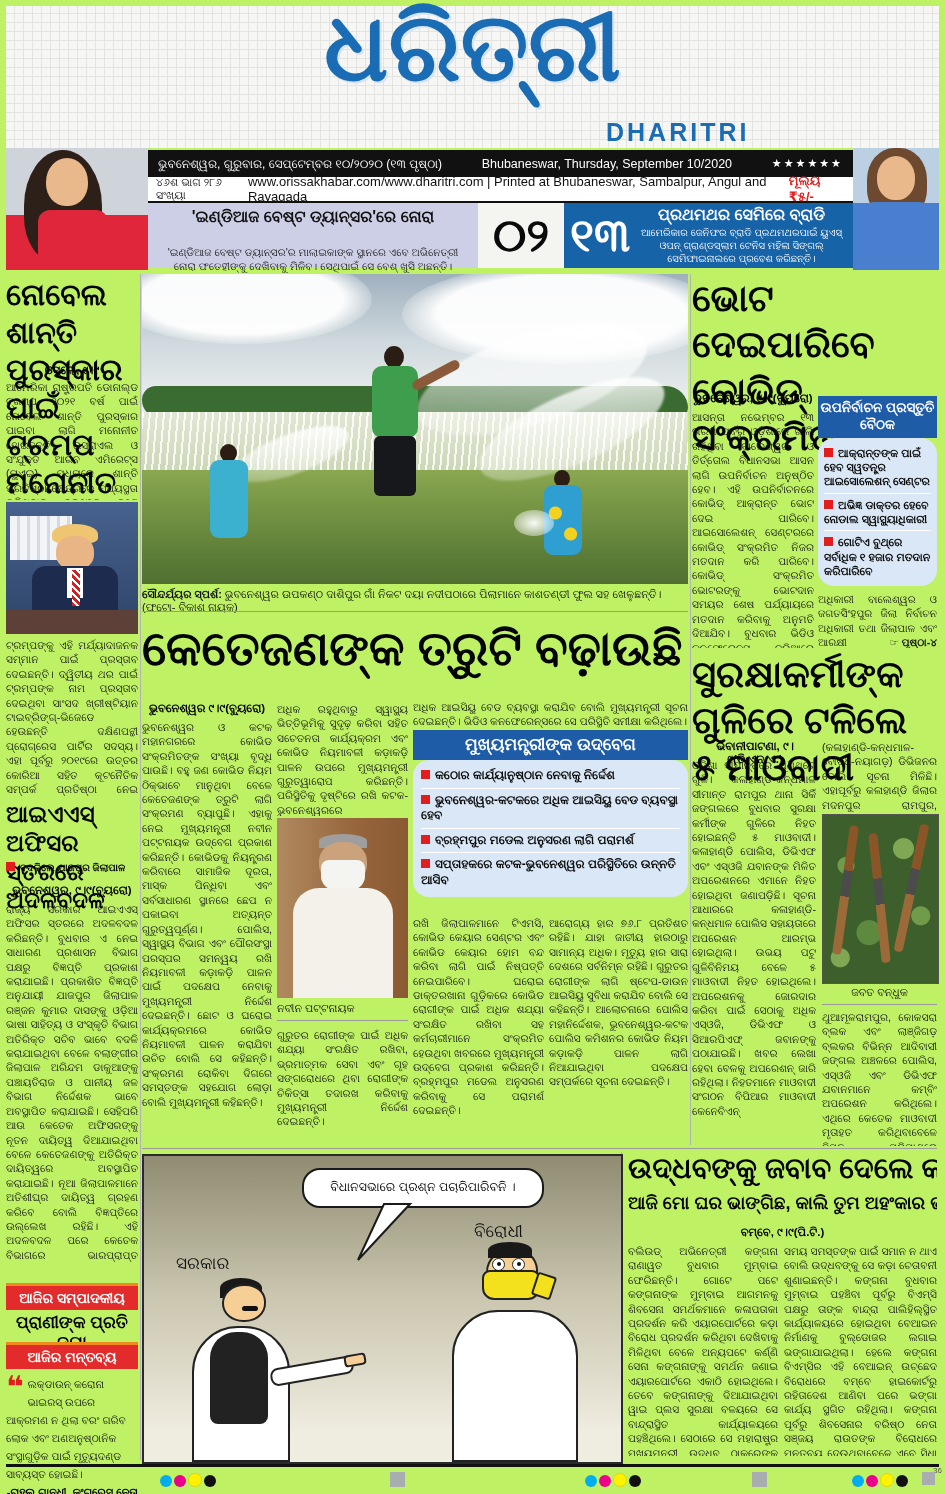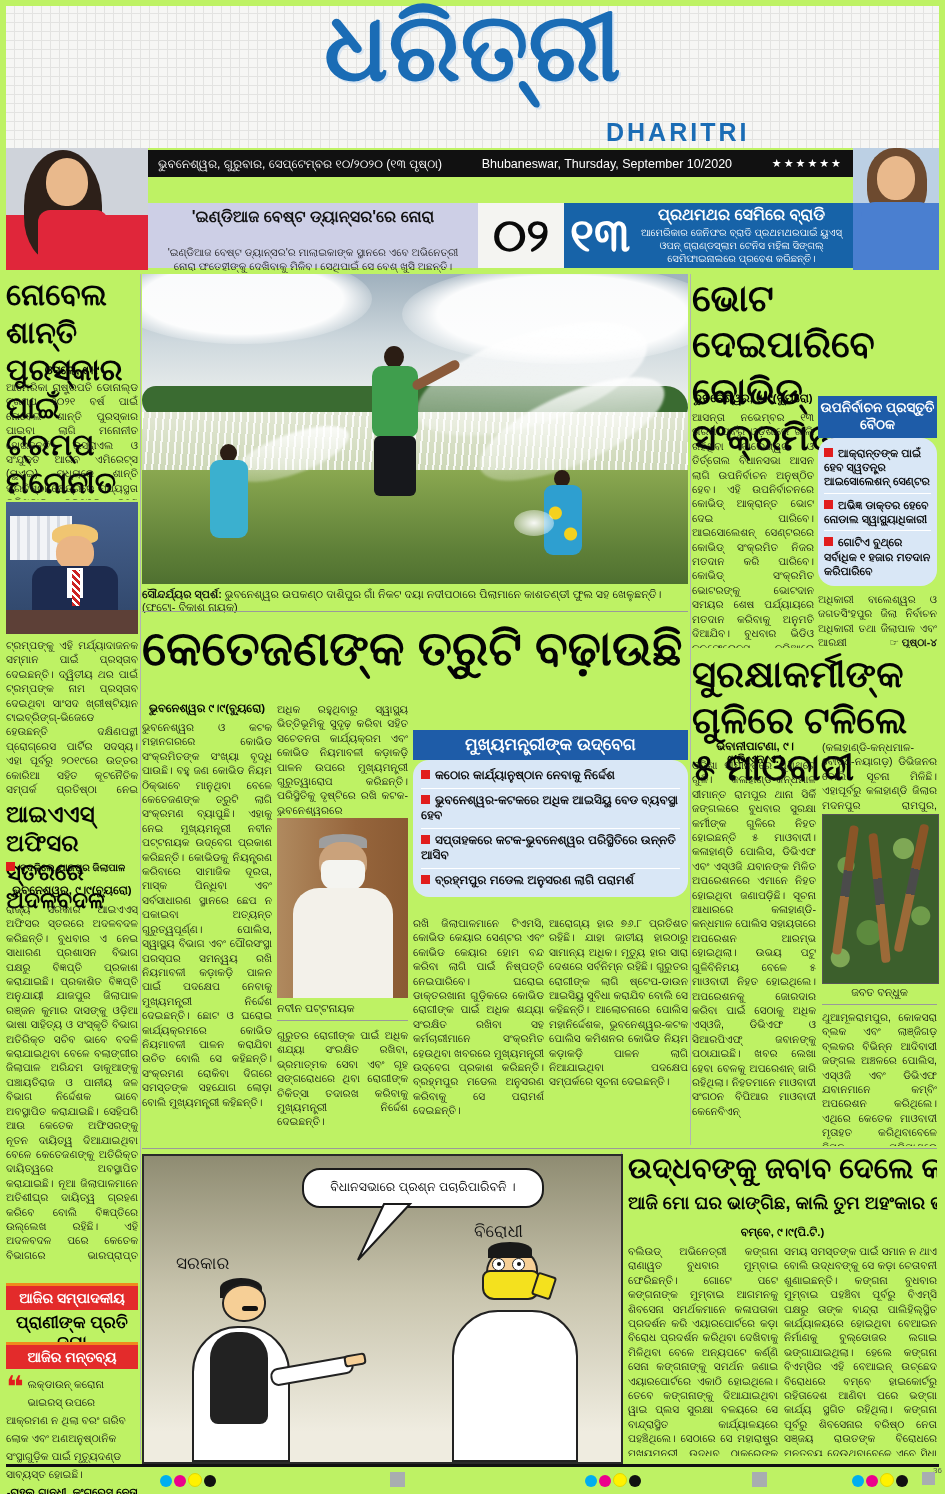--- a/index.html
+++ b/index.html
@@ -96,20 +96,25 @@
     <div class="abs" style="left:14px;top:0;width:60px;height:70px;background:#6d4a2f;border-radius:45% 45% 40% 40%;"></div>
     <div class="head-sk" style="left:24px;top:8px;width:38px;height:44px;"></div>
     <div class="abs" style="left:8px;top:54px;width:72px;height:68px;background:#4a7fd0;border-radius:14px 14px 0 0;"></div>
   </div>
 
   <div class="abs bar-black" style="left:148px;top:150px;width:705px;height:27px;">
     <span style="font-size:12px;">ଭୁବନେଶ୍ୱର, ଗୁରୁବାର, ସେପ୍ଟେମ୍ବର ୧୦/୨୦୨୦ (୧୩ ପୃଷ୍ଠା)</span>
     <span style="font-size:12.5px;">Bhubaneswar, Thursday, September 10/2020</span>
     <span style="font-size:11px;letter-spacing:2px;">★★★★★★</span>
   </div>
+  <div class="abs bar-white" style="left:148px;top:177px;width:705px;height:26px;">
+    <span style="font-size:11px;color:#111;">୪୬ଶ ଭାଗ ୨୮୬ ସଂଖ୍ୟା</span>
+    <span style="font-size:13px;color:#111;">www.orissakhabar.com/www.dharitri.com | Printed at Bhubaneswar, Sambalpur, Angul and Rayagada</span>
+    <span style="font-size:13px;color:#e02020;font-weight:bold;">ମୂଲ୍ୟ ₹୫/-</span>
+  </div>
 
   <div class="abs teaser-lav" style="left:148px;top:203px;width:330px;height:65px;">
     <div style="font-size:16px;font-weight:bold;color:#101010;">'ଇଣ୍ଡିଆଜ ବେଷ୍ଟ ଡ୍ୟାନ୍ସର'ରେ ନୋରା</div>
     <div style="font-size:10.5px;line-height:1.3;color:#222;margin-top:20px;">'ଇଣ୍ଡିଆଜ ବେଷ୍ଟ ଡ୍ୟାନ୍ସର'ର ମାଲାଇକାଙ୍କ ସ୍ଥାନରେ ଏବେ ଅଭିନେତ୍ରୀ ନୋରା ଫତେହୀଙ୍କୁ ଦେଖିବାକୁ ମିଳିବ। ସେଥିପାଇଁ ସେ ବେଶ୍ ଖୁସି ଅଛନ୍ତି।</div>
   </div>
   <div class="abs bignum" style="left:478px;top:203px;width:86px;height:65px;background:#f4f4f1;color:#0a0a0a;text-align:center;">୦୨</div>
   <div class="abs teaser-blue" style="left:564px;top:203px;width:289px;height:65px;">
     <div class="bignum" style="width:72px;">୧୩</div>
     <div style="flex:1;text-align:center;padding-right:6px;">
       <div style="font-size:16px;font-weight:bold;">ପ୍ରଥମଥର ସେମିରେ ବ୍ରାଡି</div>
@@ -192,27 +197,28 @@
   <div class="ph cm-ph" style="left:277px;top:818px;width:131px;height:180px;">
     <div class="abs" style="left:42px;top:16px;width:48px;height:14px;background:#9e9e9e;border-radius:50% 50% 0 0;"></div>
     <div class="abs" style="left:42px;top:24px;width:48px;height:42px;background:#caa27b;border-radius:45%;"></div>
     <div class="abs" style="left:44px;top:42px;width:44px;height:30px;background:#f4f4f0;border-radius:8px 8px 14px 14px;"></div>
     <div class="abs" style="left:16px;top:70px;width:100px;height:110px;background:#f3f1ea;border-radius:26px 26px 0 0;"></div>
   </div>
   <div class="abs cap" style="left:277px;top:1002px;width:131px;">ନବୀନ ପଟ୍ଟନାୟକ</div>
   <div class="abs hline" style="left:277px;top:1020px;width:131px;"></div>
   <div class="abs bt" style="left:277px;top:1028px;width:131px;height:118px;">ଗୁରୁତର ରୋଗୀଙ୍କ ପାଇଁ ଅଧିକ ଶଯ୍ୟା ସଂରକ୍ଷିତ ରଖିବା, ଭ୍ରମାତ୍ମକ ସେବା ଏବଂ ଗୃହ ସଙ୍ଗରୋଧରେ ଥିବା ରୋଗୀଙ୍କ ଚିକିତ୍ସା ତଦାରଖ କରିବାକୁ ମୁଖ୍ୟମନ୍ତ୍ରୀ ନିର୍ଦ୍ଦେଶ ଦେଇଛନ୍ତି।</div>
 
+  <div class="abs bt" style="left:413px;top:700px;width:275px;height:28px;">ଅଧିକ ଆଇସିୟୁ ବେଡ ବ୍ୟବସ୍ଥା କରାଯିବ ବୋଲି ମୁଖ୍ୟମନ୍ତ୍ରୀ ସୂଚନା ଦେଇଛନ୍ତି। ଭିଡିଓ କନଫେରେନ୍ସରେ ସେ ପରିସ୍ଥିତି ସମୀକ୍ଷା କରିଥିଲେ।</div>
   <div class="abs" style="left:413px;top:730px;width:275px;">
     <div class="bluebox-h" style="height:30px;line-height:30px;font-size:17px;">ମୁଖ୍ୟମନ୍ତ୍ରୀଙ୍କ ଉଦ୍‌ବେଗ</div>
     <div class="bluebox-b" style="padding:4px 8px;">
       <div class="item"><span class="rsq"></span><span>କଠୋର କାର୍ଯ୍ୟାନୁଷ୍ଠାନ ନେବାକୁ ନିର୍ଦ୍ଦେଶ</span></div>
       <div class="item"><span class="rsq"></span><span>ଭୁବନେଶ୍ୱର-କଟକରେ ଅଧିକ ଆଇସିୟୁ ବେଡ ବ୍ୟବସ୍ଥା ହେବ</span></div>
+      <div class="item"><span class="rsq"></span><span>ବ୍ରହ୍ମପୁର ମଡେଲ ଅନୁସରଣ ଲାଗି ପରାମର୍ଶ</span></div>
       <div class="item"><span class="rsq"></span><span>ସପ୍ତାହକରେ କଟକ-ଭୁବନେଶ୍ୱର ପରିସ୍ଥିତିରେ ଉନ୍ନତି ଆସିବ</span></div>
-      <div class="item"><span class="rsq"></span><span>ବ୍ରହ୍ମପୁର ମଡେଲ ଅନୁସରଣ ଲାଗି ପରାମର୍ଶ</span></div>
     </div>
   </div>
   <div class="abs bt" style="left:413px;top:916px;width:131px;height:230px;">ରଖି ଜିଲାପାଳମାନେ ଟିଏମସି, କୋଭିଡ କେୟାର ସେଣ୍ଟର ଏବଂ କୋଭିଡ କେୟାର ହୋମ ବନ୍ଦ କରିବା ଲାଗି ପାଇଁ ନିଷ୍ପତ୍ତି ନେଇପାରିବେ। ଘରୋଇ ଡାକ୍ତରଖାନା ଗୁଡ଼ିକରେ କୋଭିଡ ରୋଗୀଙ୍କ ପାଇଁ ଅଧିକ ଶଯ୍ୟା ସଂରକ୍ଷିତ ରଖିବା ସହ କର୍ମଚାରୀମାନେ ସଂକ୍ରମିତ ହେଉଥିବା ଖବରରେ ମୁଖ୍ୟମନ୍ତ୍ରୀ ଉଦ୍‌ବେଗ ପ୍ରକାଶ କରିଛନ୍ତି। ବ୍ରହ୍ମପୁର ମଡେଲ ଅନୁସରଣ କରିବାକୁ ସେ ପରାମର୍ଶ ଦେଇଛନ୍ତି।</div>
   <div class="abs bt" style="left:549px;top:916px;width:139px;height:230px;">ଆରୋଗ୍ୟ ହାର ୭୬.୮ ପ୍ରତିଶତ ରହିଛି। ଯାହା ଜାତୀୟ ହାରଠାରୁ ସାମାନ୍ୟ ଅଧିକ। ମୃତ୍ୟୁ ହାର ସାରା ଦେଶରେ ସର୍ବନିମ୍ନ ରହିଛି। ଗୁରୁତର ରୋଗୀଙ୍କ ଲାଗି ଷ୍ଟେପ-ଡାଉନ ଆଇସିୟୁ ସୁବିଧା କରାଯିବ ବୋଲି ସେ କହିଛନ୍ତି। ଆଲୋଚନାରେ ପୋଲିସ ମହାନିର୍ଦ୍ଦେଶକ, ଭୁବନେଶ୍ୱର-କଟକ ପୋଲିସ କମିଶନର କୋଭିଡ ନିୟମ କଡ଼ାକଡ଼ି ପାଳନ ଲାଗି ନିଆଯାଇଥିବା ପଦକ୍ଷେପ ସମ୍ପର୍କରେ ସୂଚନା ଦେଇଛନ୍ତି।</div>
 
   <div class="abs hl" style="left:692px;top:276px;width:245px;font-size:37px;line-height:1.25;">ଭୋଟ ଦେଇପାରିବେ କୋଭିଡ୍ ସଂକ୍ରମିତ</div>
   <div class="abs dl" style="left:692px;top:392px;width:122px;">ଭୁବନେଶ୍ୱର, ୯।୯(ବ୍ୟୁରୋ)</div>
   <div class="abs bt" style="left:692px;top:410px;width:122px;height:238px;">ଆସନ୍ତା ନଭେମ୍ବର ୧୩ ତାରିଖ ପୂର୍ବରୁ ଓଡ଼ିଶାରେ ଖାଲି ରହିଥିବା ବାଲେଶ୍ୱର ଓ ତିର୍ତ୍ତୋଲ ବିଧାନସଭା ଆସନ ଲାଗି ଉପନିର୍ବାଚନ ଅନୁଷ୍ଠିତ ହେବ। ଏହି ଉପନିର୍ବାଚନରେ କୋଭିଡ୍ ଆକ୍ରାନ୍ତ ଭୋଟ ଦେଇ ପାରିବେ। ଆଇସୋଲେଶନ୍ ସେଣ୍ଟରରେ କୋଭିଡ୍ ସଂକ୍ରମିତ ନିଜର ମତଦାନ କରି ପାରିବେ। କୋଭିଡ୍ ସଂକ୍ରମିତ ଭୋଟରଙ୍କୁ ଭୋଟଦାନ ସମୟର ଶେଷ ପର୍ଯ୍ୟାୟରେ ମତଦାନ କରିବାକୁ ଅନୁମତି ଦିଆଯିବ। ବୁଧବାର ଭିଡିଓ କନଫେରେନ୍ସ ଜରିଆରେ ରାଜ୍ୟ ମୁଖ୍ୟ ନିର୍ବାଚନ ଅଧିକାରୀ ସୁଶୀଲ କୁମାର ଲୋହାନୀଙ୍କ ଅଧ୍ୟକ୍ଷତାରେ ଅନୁଷ୍ଠିତ ଉପନିର୍ବାଚନ ପ୍ରସ୍ତୁତି ବୈଠକରେ ଏହି ନିଷ୍ପତ୍ତି ନିଆଯାଇଛି। ମୁଖ୍ୟ ନିର୍ବାଚନ</div>
   <div class="abs" style="left:818px;top:396px;width:119px;">
     <div class="bluebox-h" style="font-size:13.5px;line-height:1.25;padding:4px 2px;">ଉପନିର୍ବାଚନ ପ୍ରସ୍ତୁତି ବୈଠକ</div>

